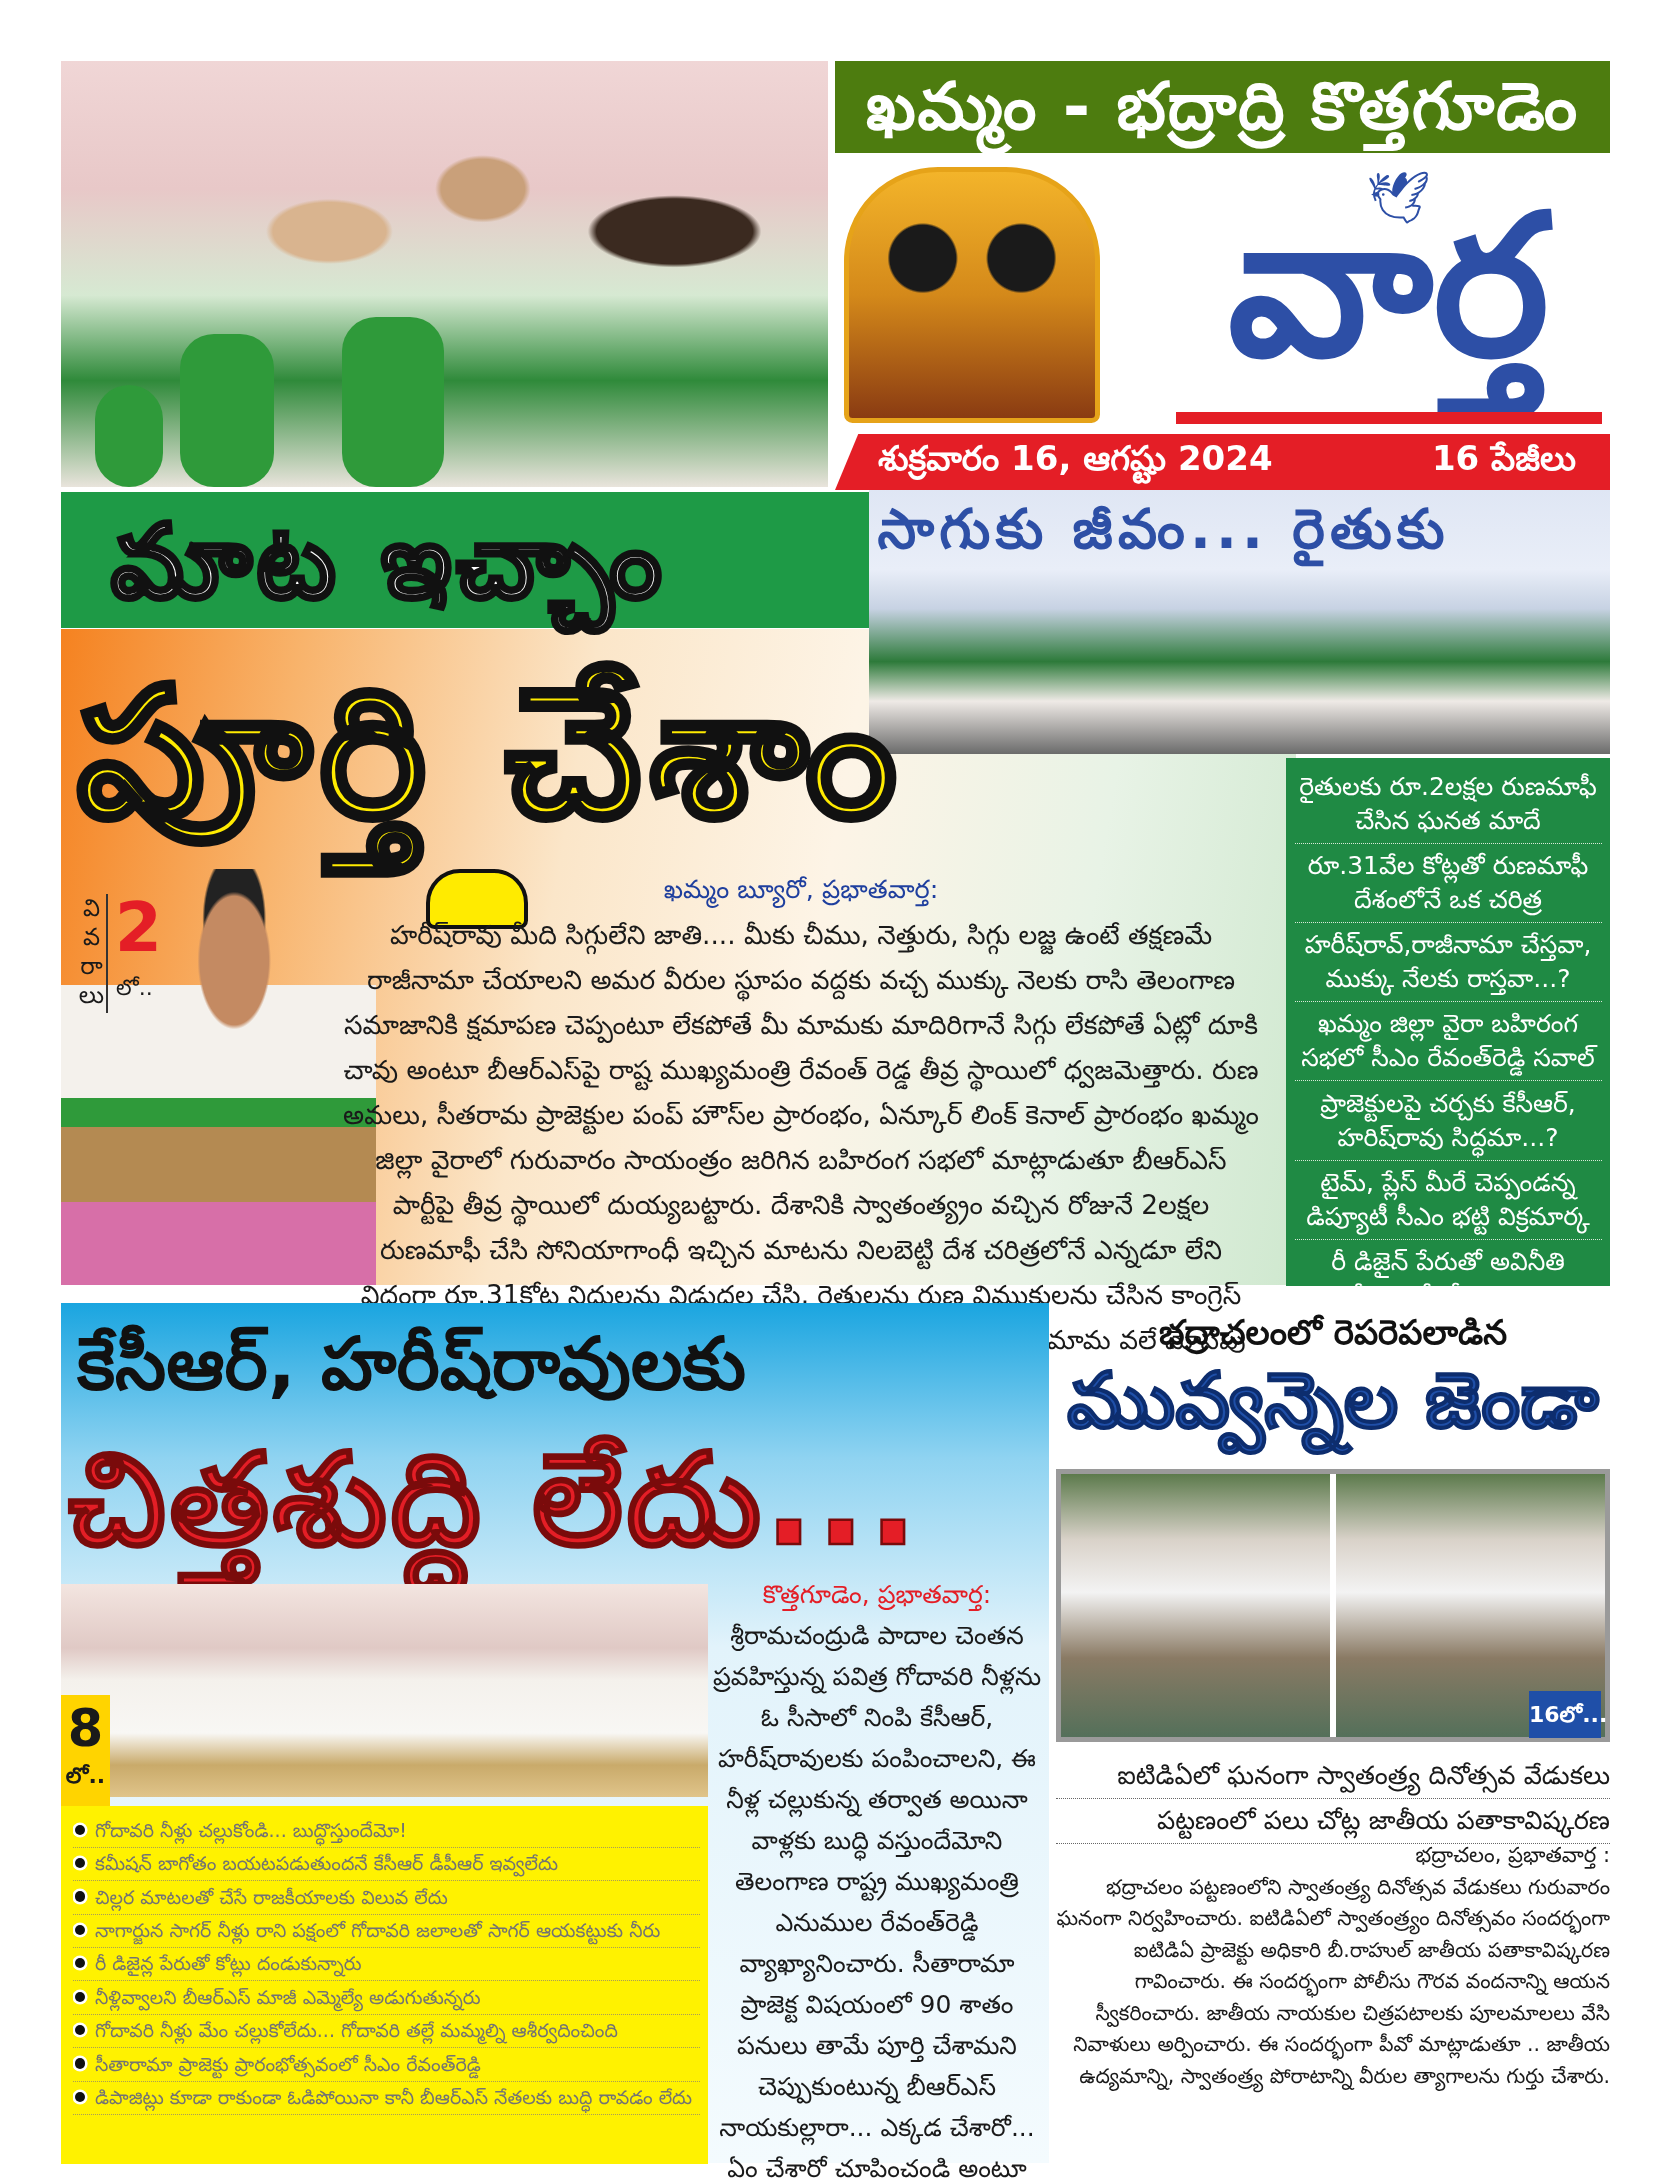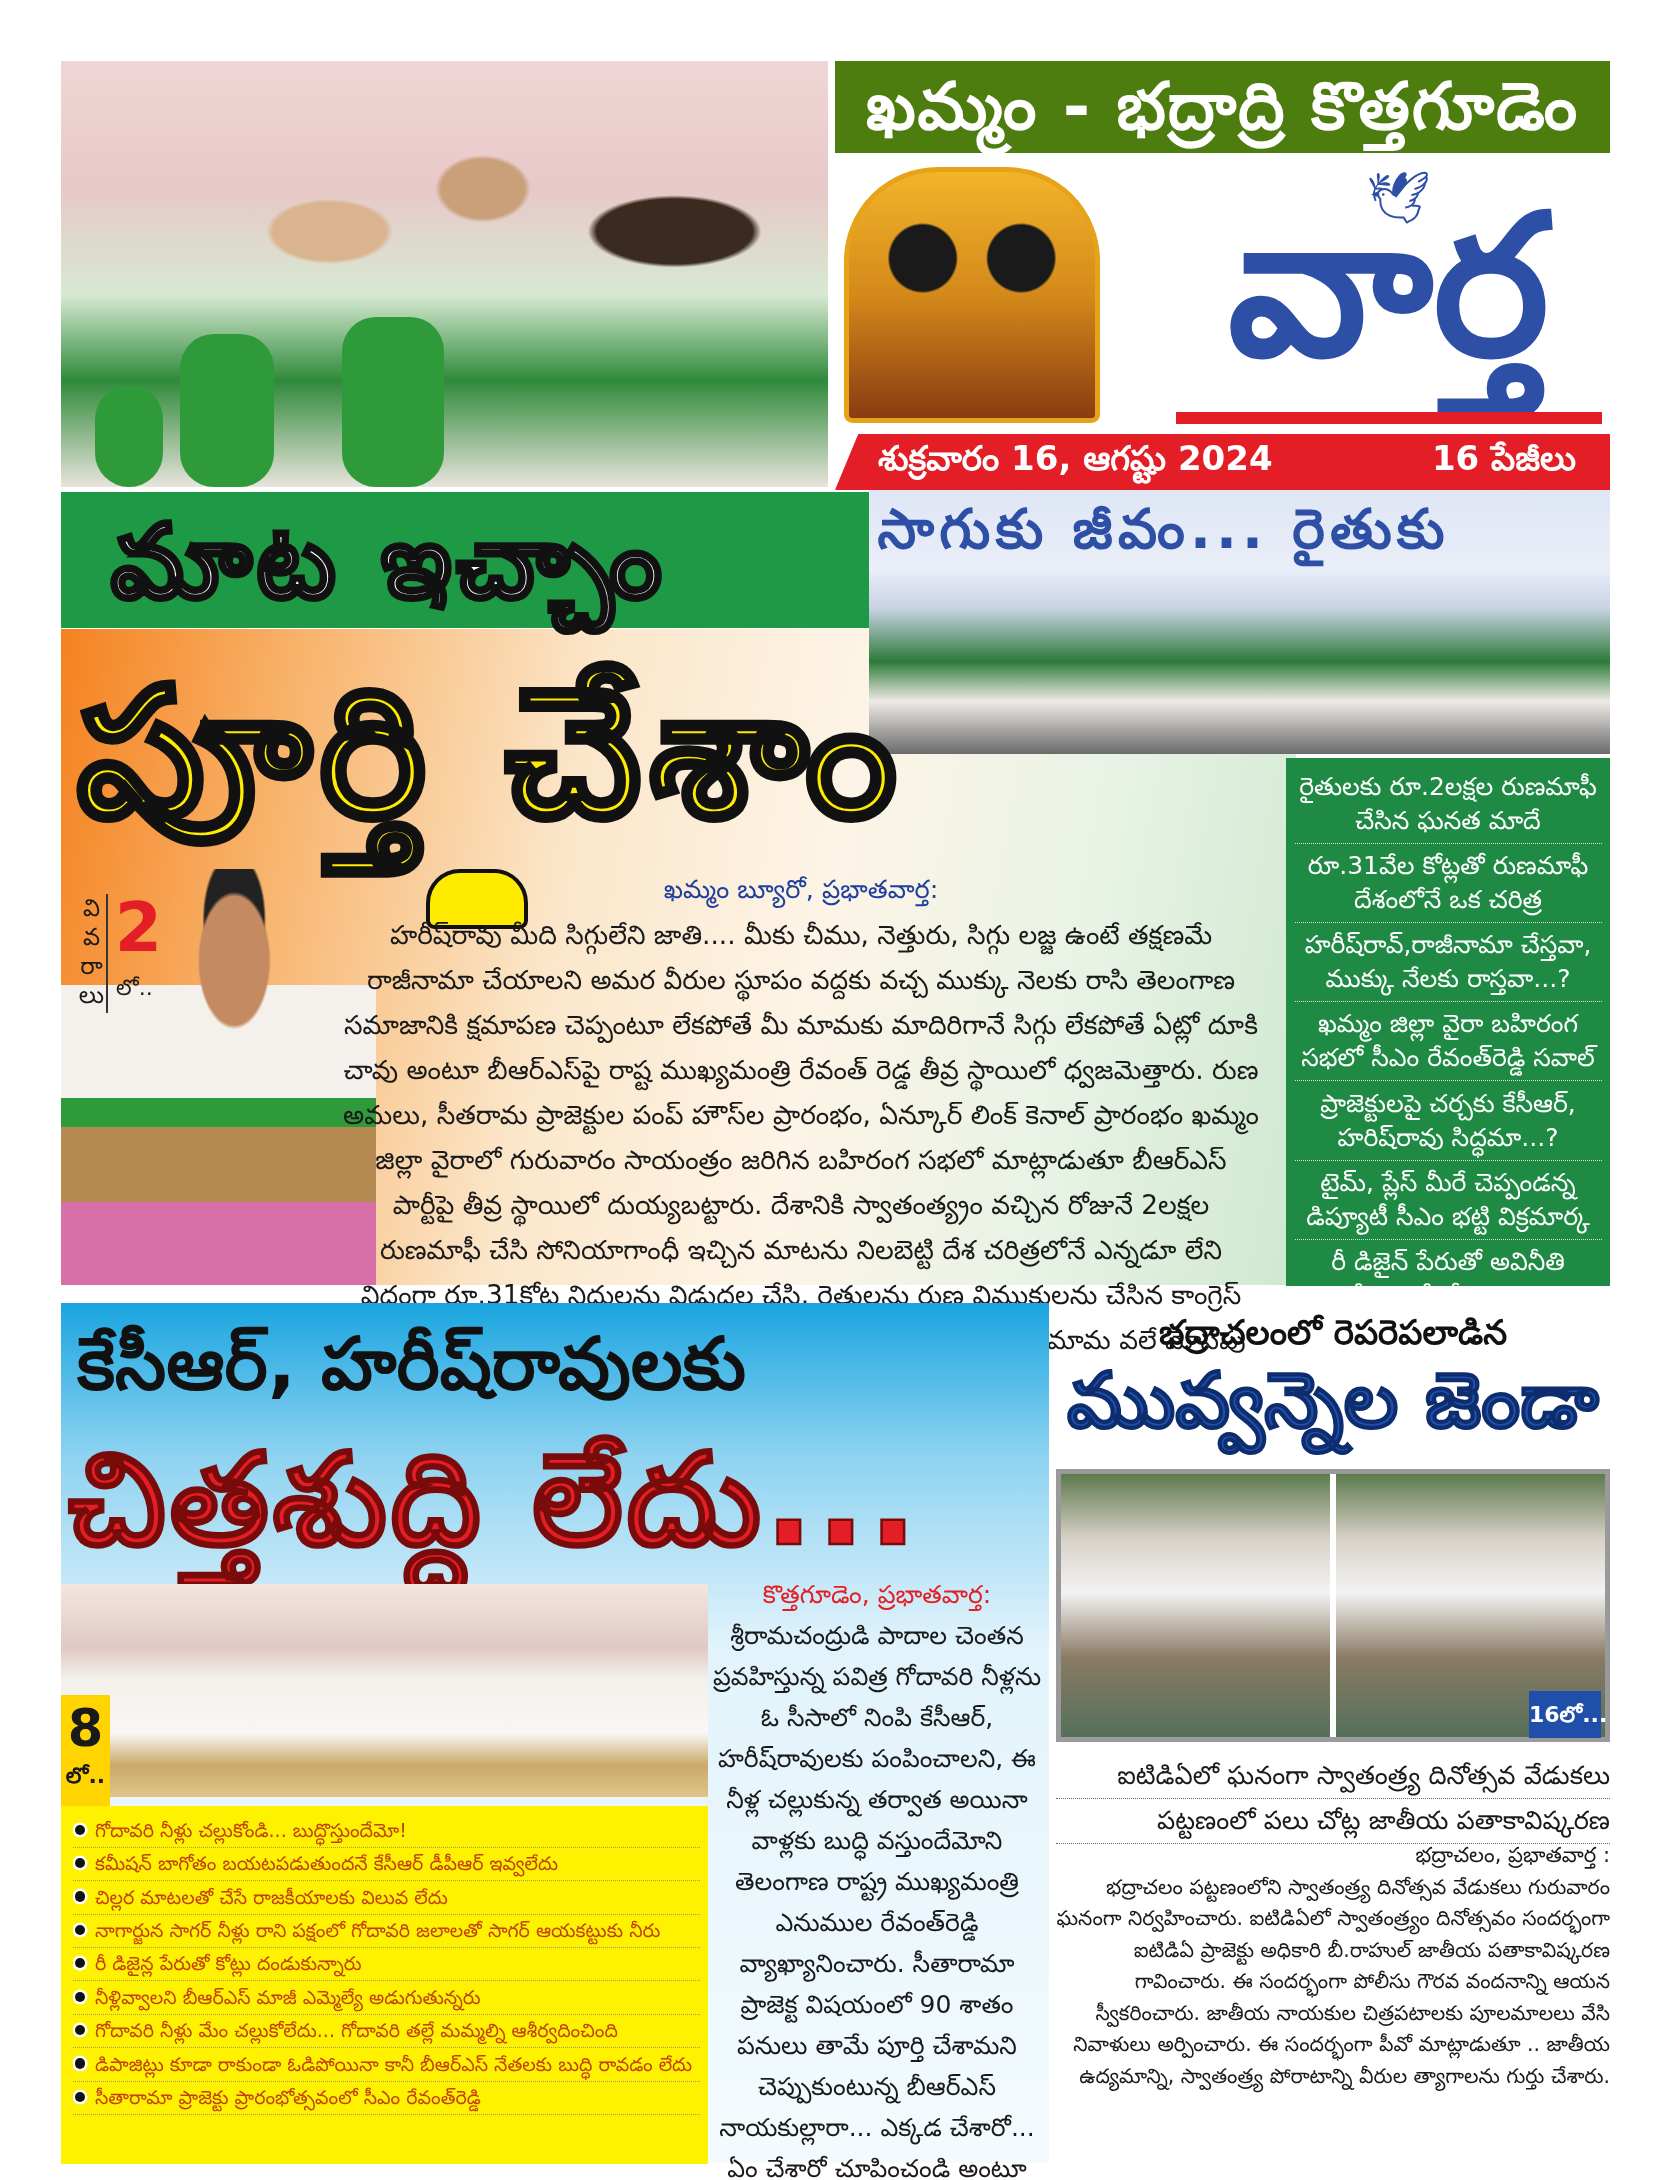--- a/index.html
+++ b/index.html
@@ -125,21 +125,21 @@
     left: 61px; top: 1695px; width: 49px; height: 128px; background: #ffd400;
     text-align: center;
   }
   .page-tag-8 .n { font-size: 51px; font-weight: bold; line-height: 68px; }
   .page-tag-8 .l { font-size: 22px; font-weight: bold; }
   .yellow-list {
     left: 61px; top: 1806px; width: 647px; height: 358px; background: #fff200;
     padding: 8.5px 8.5px 8.5px 12px;
   }
   .yellow-list .item {
-    font-size: 19px; line-height: 25.6px; color: #c2410c; padding: 3.4px 0 3.4px 22px; position: relative;
+    font-size: 19px; line-height: 25.6px; color: #737373; padding: 3.4px 0 3.4px 22px; position: relative;
     border-bottom: 0.9px dotted #a89b5a; white-space: nowrap; overflow: hidden;
   }
   .yellow-list .item::before {
     content: ""; position: absolute; left: 1.7px; top: 10.2px; width: 10.2px; height: 10.2px; border-radius: 50%;
     background: #111; box-shadow: 0 0 0 2.6px #fff;
   }
   .bl-story {
     left: 711px; top: 1574px; width: 332px; font-size: 25px; line-height: 41px; text-align: center; color: #1a1a1a;
   }
   .bl-story .place { color: #e41e26; display: block; }
@@ -239,22 +239,22 @@
 </div>
 
 <div class="abs yellow-list">
   <div class="item">గోదావరి నీళ్లు చల్లుకోండి... బుద్ధొస్తుందేమో!</div>
   <div class="item">కమీషన్ బాగోతం బయటపడుతుందనే కేసీఆర్ డీపీఆర్ ఇవ్వలేదు</div>
   <div class="item">చిల్లర మాటలతో చేసే రాజకీయాలకు విలువ లేదు</div>
   <div class="item">నాగార్జున సాగర్ నీళ్లు రాని పక్షంలో గోదావరి జలాలతో సాగర్ ఆయకట్టుకు నీరు</div>
   <div class="item">రీ డిజైన్ల పేరుతో కోట్లు దండుకున్నారు</div>
   <div class="item">నీళ్లివ్వాలని బీఆర్‌ఎస్ మాజీ ఎమ్మెల్యే అడుగుతున్నరు</div>
   <div class="item">గోదావరి నీళ్లు మేం చల్లుకోలేదు... గోదావరి తల్లే మమ్మల్ని ఆశీర్వదించింది</div>
+  <div class="item">సీతారామా ప్రాజెక్టు ప్రారంభోత్సవంలో సీఎం రేవంత్‌రెడ్డి</div>
   <div class="item">డిపాజిట్లు కూడా రాకుండా ఓడిపోయినా కానీ బీఆర్‌ఎస్ నేతలకు బుద్ధి రావడం లేదు</div>
-  <div class="item">సీతారామా ప్రాజెక్టు ప్రారంభోత్సవంలో సీఎం రేవంత్‌రెడ్డి</div>
 </div>
 
 <div class="abs bl-story">
   <span class="place">కొత్తగూడెం, ప్రభాతవార్త:</span>
   <span>శ్రీరామచంద్రుడి పాదాల చెంతన ప్రవహిస్తున్న పవిత్ర గోదావరి నీళ్లను ఓ సీసాలో నింపి కేసీఆర్, హరీష్‌రావులకు పంపించాలని, ఈ నీళ్ల చల్లుకున్న తర్వాత అయినా వాళ్లకు బుద్ధి వస్తుందేమోని తెలంగాణ రాష్ట్ర ముఖ్యమంత్రి ఎనుముల రేవంత్‌రెడ్డి వ్యాఖ్యానించారు. సీతారామా ప్రాజెక్ట విషయంలో 90 శాతం పనులు తామే పూర్తి చేశామని చెప్పుకుంటున్న బీఆర్‌ఎస్ నాయకుల్లారా... ఎక్కడ చేశారో... ఏం చేశారో చూపించండి అంటూ సీఎం సవాల్ విసిరారు.</span>
 </div>
 
 <div class="abs br-kicker">భద్రాచలంలో రెపరెపలాడిన</div>
 <div class="abs br-headline">మువ్వన్నెల జెండా</div>
 <div class="abs br-photo"></div>

